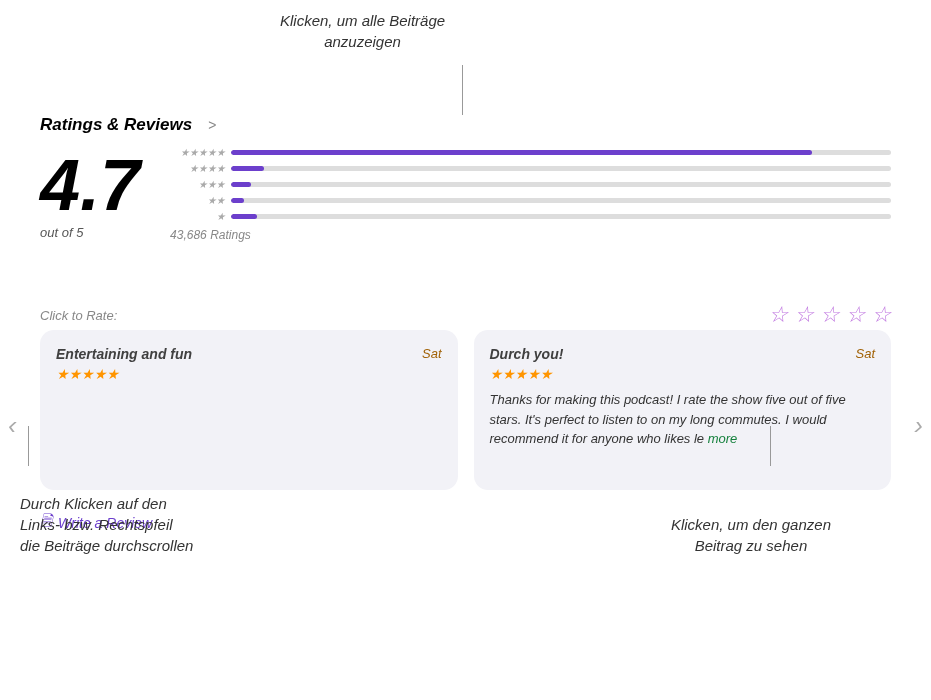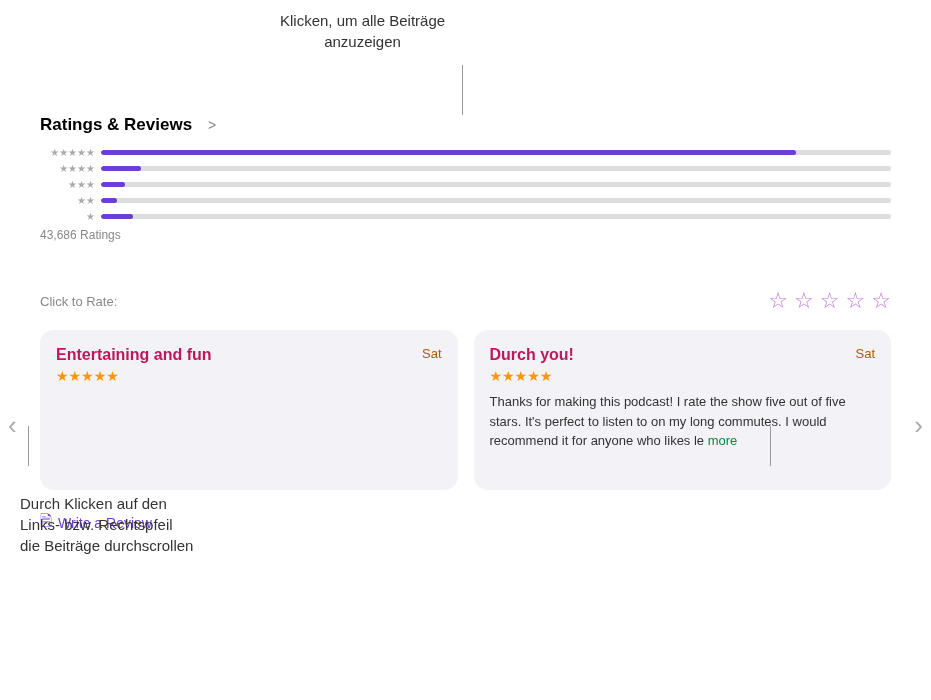--- a/index.html
+++ b/index.html
@@ -10,20 +10,21 @@
       height: 700px;
       overflow: hidden;
       position: relative;
     }
 
     .page-container {
       width: 931px;
       height: 576px;
       position: relative;
       background: #fff;
+      font-style: italic;
     }
 
     
     .annotation-top {
       position: absolute;
       top: 10px;
       left: 280px;
       text-align: center;
       font-size: 15px;
       color: #333;
@@ -119,21 +120,21 @@
     .ratings-count {
       text-align: left;
       font-size: 12px;
       color: #888;
       margin-top: 6px;
     }
 
     
     .click-to-rate-section {
       position: absolute;
-      top: 288px;
+      top: 302px;
       left: 40px;
       right: 40px;
       display: flex;
       align-items: center;
       justify-content: space-between;
     }
     .click-to-rate-label {
       font-size: 13px;
       color: #888;
     }
@@ -165,23 +166,23 @@
       min-height: 160px;
     }
 
     .review-card-header {
       display: flex;
       justify-content: space-between;
       align-items: flex-start;
       margin-bottom: 4px;
     }
     .review-title {
-      font-size: 16px;
+      font-size: 14px;
       font-weight: 600;
-      color: #be185d;
+      color: #404040;
     }
     .review-date {
       font-size: 13px;
       color: #a16207;
     }
     .review-stars {
       font-size: 14px;
       color: #ff9500;
       margin-bottom: 8px;
     }
@@ -279,20 +280,24 @@
   <div class="annotation-top-line"></div>
 
   <div class="ratings-section">
 
     <div class="ratings-header">
       <span class="ratings-header-title">Ratings &amp; Reviews</span>
       <span class="ratings-header-chevron">&gt;</span>
     </div>
 
     <div class="ratings-body">
+      <div class="big-rating">
+        <div class="big-rating-number">4.7</div>
+        <div class="big-rating-label">out of 5</div>
+      </div>
 
       <div style="flex:1;">
         <div class="rating-histogram" id="histogram-container">
 
         <div class="histogram-row">
       <span class="histogram-stars">★★★★★</span>
       <div class="histogram-bar-bg">
         <div class="histogram-bar-fill" style="width:88%;"></div>
       </div>
     </div>
@@ -369,14 +374,18 @@
   <div class="ann-line-left"></div>
 
   <div class="annotation-bottom-left">
     <span style="white-space:pre-line;">Durch Klicken auf den
 Links- bzw. Rechtspfeil
 die Beiträge durchscrollen</span>
   </div>
 
   <div class="ann-line-right"></div>
 
+  <div class="annotation-bottom-right">
+    <span style="white-space:pre-line;">Klicken, um den ganzen
+Beitrag zu sehen</span>
+  </div>
 
 </div>
 
 </body></html>

